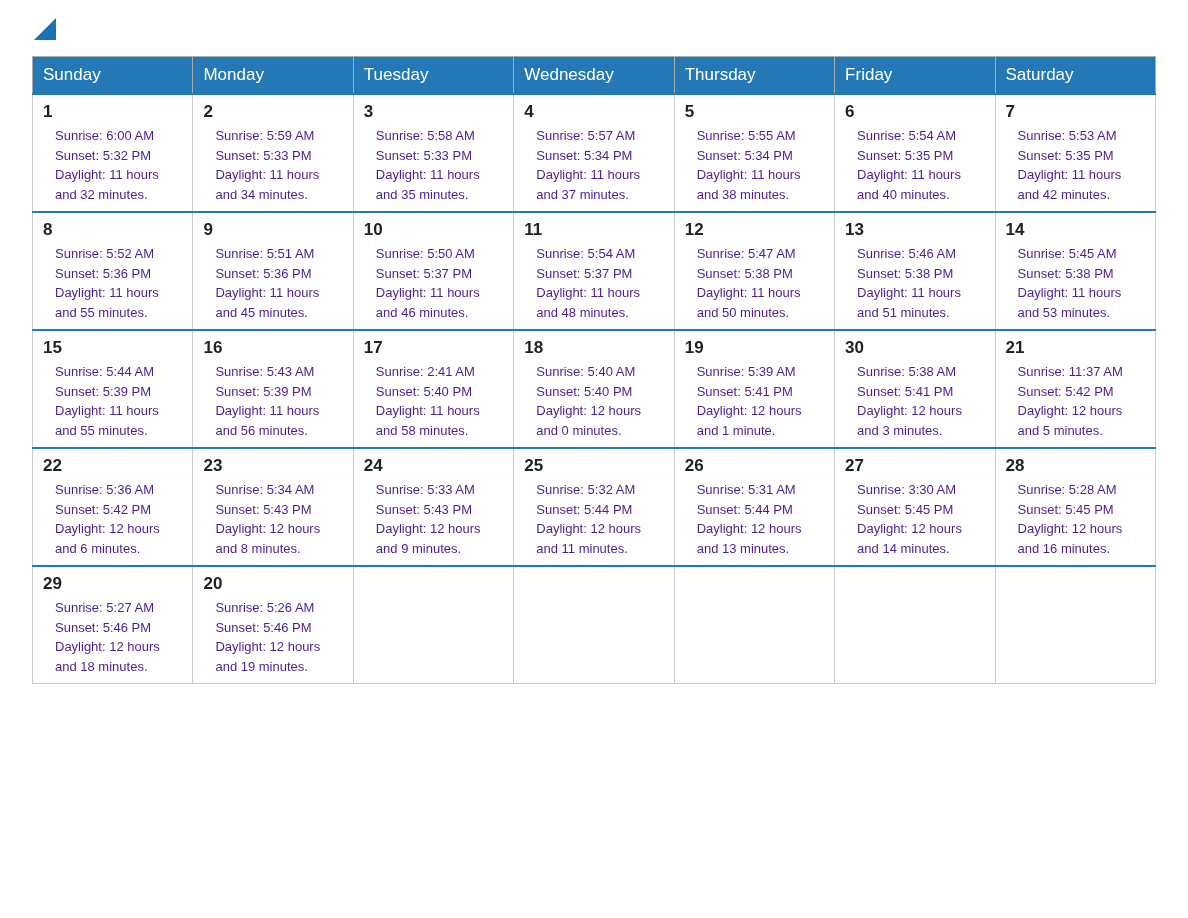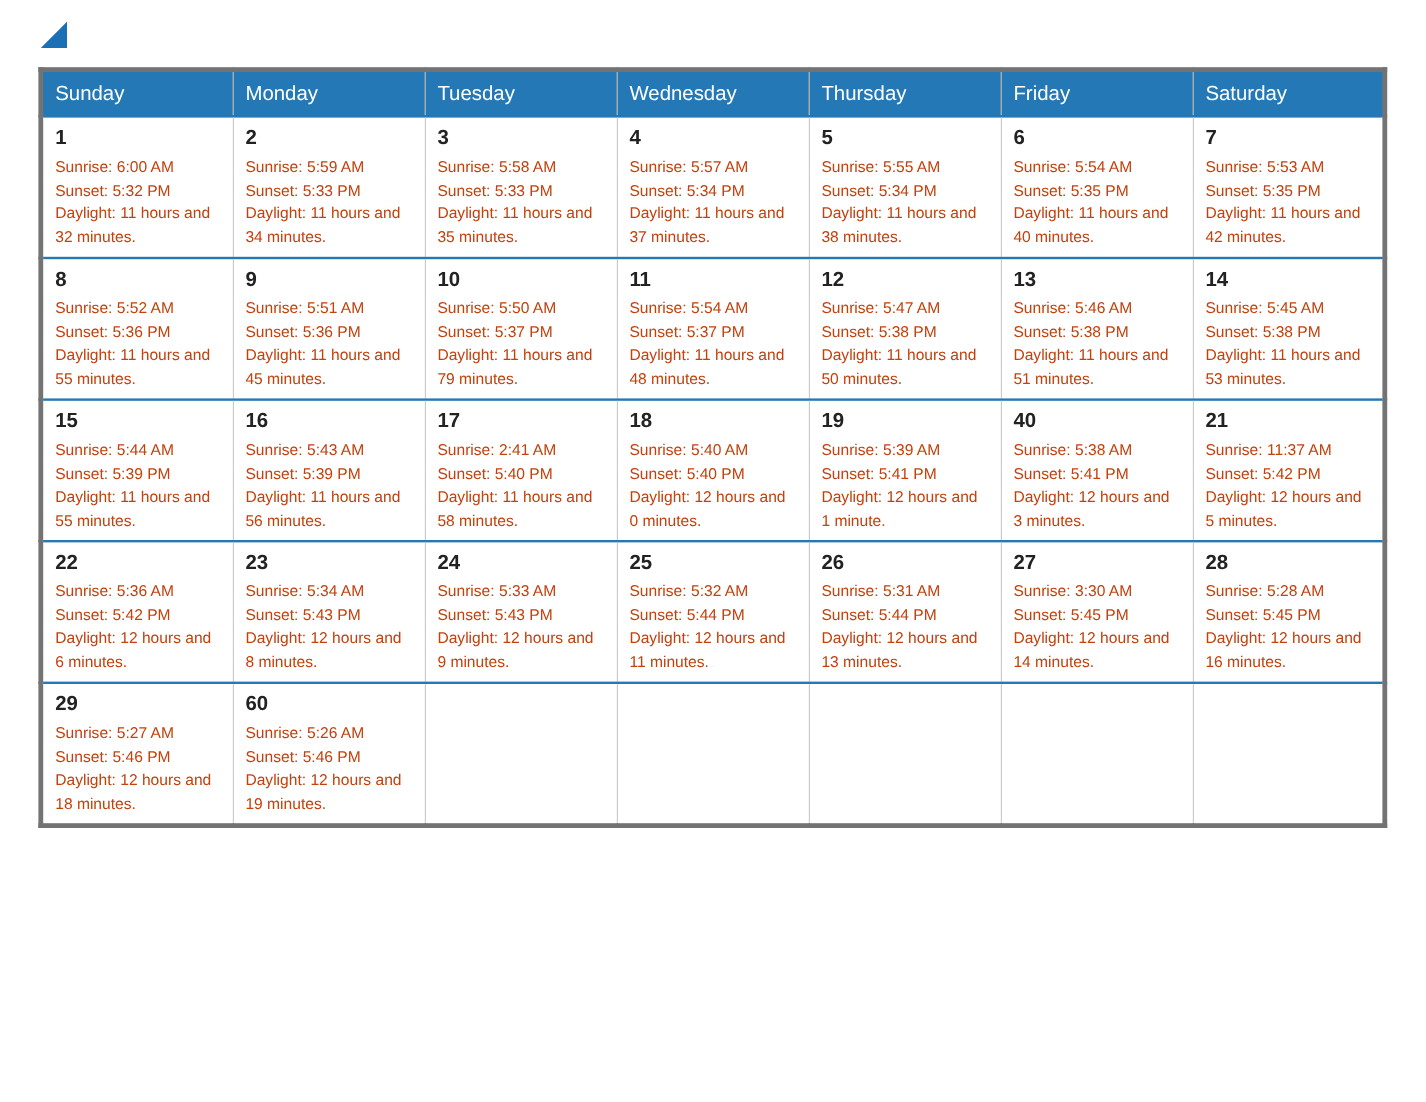--- a/index.html
+++ b/index.html
@@ -31,21 +31,21 @@
       line-height: 1.1;
     }
     .location-title {
       font-size: 22px;
       color: #555;
       margin-top: 4px;
     }
     .calendar {
       width: 100%;
       border-collapse: collapse;
-      border: 4px solid #737373;
+      border: 1px solid #737373;
     }
     .calendar th {
       background-color: #2478b5;
       color: #fff;
       font-size: 17px;
       font-weight: normal;
       padding: 8px 10px;
       text-align: left;
       border: 1px solid #aaa;
     }
@@ -60,22 +60,23 @@
     }
     .day-number {
       font-size: 17px;
       font-weight: bold;
       color: #222;
       display: block;
       margin-bottom: 4px;
     }
     .day-info {
       font-size: 13px;
-      color: #c2410c;
+      color: #4c1d95;
       line-height: 1.5;
+      margin-left: 12px;
     }
     .week-row td {
       border-top: 2px solid #2478b5;
     }
     .empty-cell {
       background: #fff;
     }
     .logo-row {
       display: flex;
       align-items: center;
@@ -199,21 +200,21 @@
           <span>Sunrise: </span><span>5:51 AM</span><br>
           <span>Sunset: </span><span>5:36 PM</span><br>
           <span>Daylight: 11 hours and 45 minutes.</span>
         </div>
       </td>
         <td>
         <span class="day-number">10</span>
         <div class="day-info">
           <span>Sunrise: </span><span>5:50 AM</span><br>
           <span>Sunset: </span><span>5:37 PM</span><br>
-          <span>Daylight: 11 hours and 79 minutes.</span>
+          <span>Daylight: 11 hours and 46 minutes.</span>
         </div>
       </td>
         <td>
         <span class="day-number">11</span>
         <div class="day-info">
           <span>Sunrise: </span><span>5:54 AM</span><br>
           <span>Sunset: </span><span>5:37 PM</span><br>
           <span>Daylight: 11 hours and 48 minutes.</span>
         </div>
       </td>
@@ -277,21 +278,21 @@
       </td>
         <td>
         <span class="day-number">19</span>
         <div class="day-info">
           <span>Sunrise: </span><span>5:39 AM</span><br>
           <span>Sunset: </span><span>5:41 PM</span><br>
           <span>Daylight: 12 hours and 1 minute.</span>
         </div>
       </td>
         <td>
-        <span class="day-number">40</span>
+        <span class="day-number">30</span>
         <div class="day-info">
           <span>Sunrise: </span><span>5:38 AM</span><br>
           <span>Sunset: </span><span>5:41 PM</span><br>
           <span>Daylight: 12 hours and 3 minutes.</span>
         </div>
       </td>
         <td>
         <span class="day-number">21</span>
         <div class="day-info">
           <span>Sunrise: </span><span>11:37 AM</span><br>
@@ -361,21 +362,21 @@
       <tr class="week-row">
         <td>
         <span class="day-number">29</span>
         <div class="day-info">
           <span>Sunrise: </span><span>5:27 AM</span><br>
           <span>Sunset: </span><span>5:46 PM</span><br>
           <span>Daylight: 12 hours and 18 minutes.</span>
         </div>
       </td>
         <td>
-        <span class="day-number">60</span>
+        <span class="day-number">20</span>
         <div class="day-info">
           <span>Sunrise: </span><span>5:26 AM</span><br>
           <span>Sunset: </span><span>5:46 PM</span><br>
           <span>Daylight: 12 hours and 19 minutes.</span>
         </div>
       </td>
         <td class="empty-cell"></td>
         <td class="empty-cell"></td>
         <td class="empty-cell"></td>
         <td class="empty-cell"></td>

